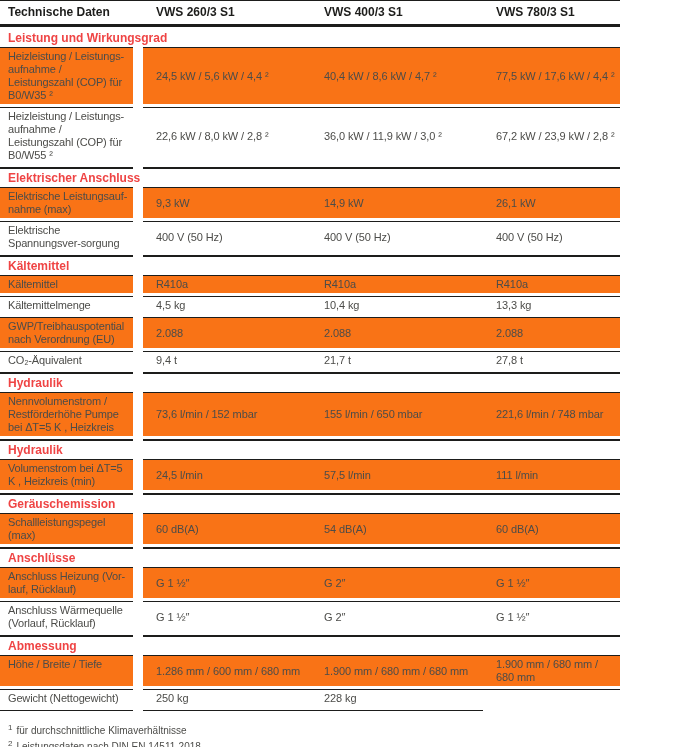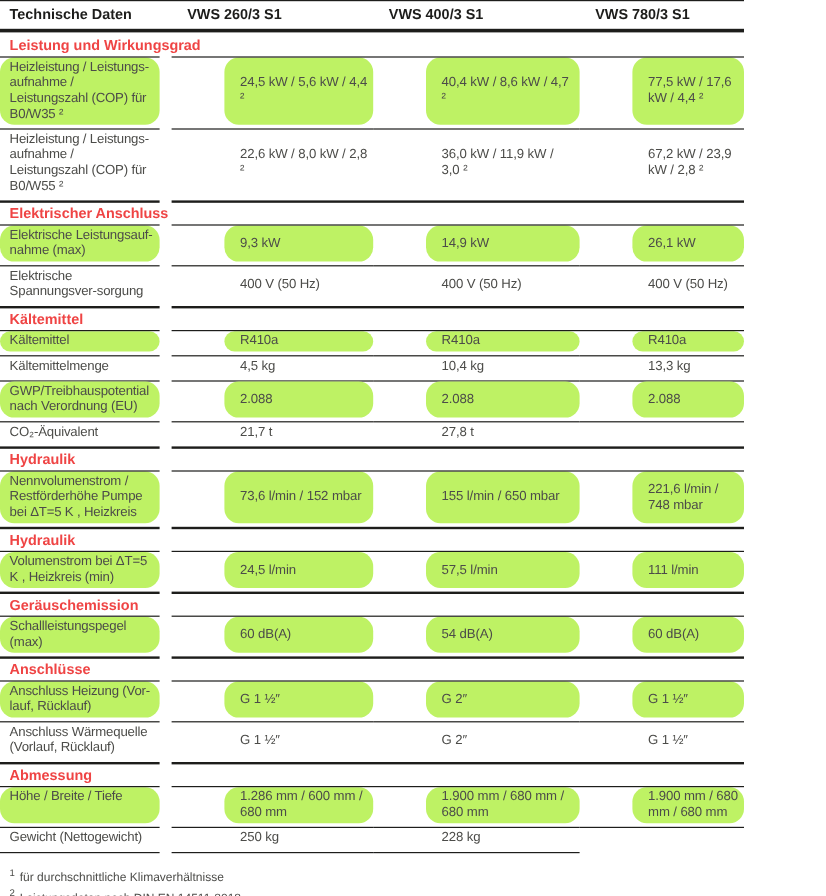--- a/index.html
+++ b/index.html
@@ -66,23 +66,22 @@
     min-height: 15px;
     padding: 2px 4px 2px 8px;
     line-height: 13px;
     letter-spacing: -0.15px;
   }
   .val-cell .inner {
     padding-left: 13px;
     display: flex;
     align-items: center;
     letter-spacing: -0.1px;
-    margin-left: 44px;
-  }
-  .row.shaded .inner { background: #bef264; border-radius: 12px; }
+  }
+  .row.shaded .inner { background: #f97316; }
 
   
   .footnotes {
     margin-top: 10px;
     padding-left: 8px;
     font-size: 10px;
     line-height: 13px;
     color: #4c4c49;
   }
   .footnote sup {
@@ -228,20 +227,23 @@
           <div class="cell val-cell">
             <div class="inner">2.088</div>
           </div>
         </div>
         <div class="row cols no-border">
           <div class="cell label-cell">
             <div class="inner">CO₂-Äquivalent</div>
           </div>
           <div class="gutter"></div>
           <div class="cell val-cell">
+            <div class="inner">9,4 t</div>
+          </div>
+          <div class="cell val-cell">
             <div class="inner">21,7 t</div>
           </div>
           <div class="cell val-cell">
             <div class="inner">27,8 t</div>
           </div>
         </div>
       </div>
       <div class="section">
         <div class="section-title-row">
           <span class="seg seg-l"></span>

